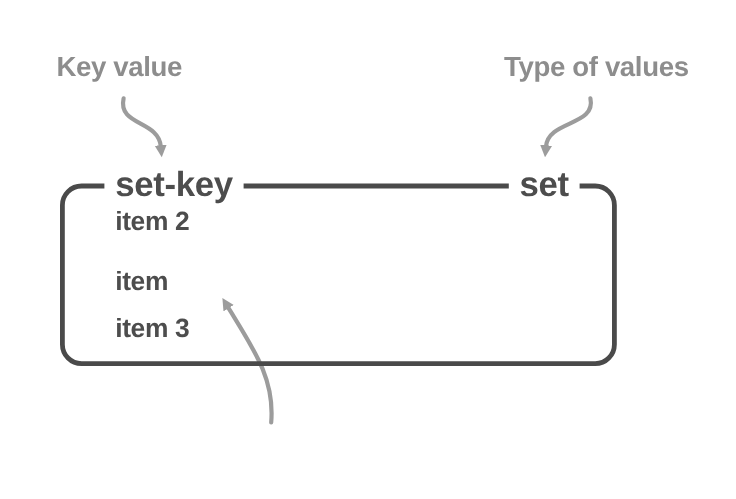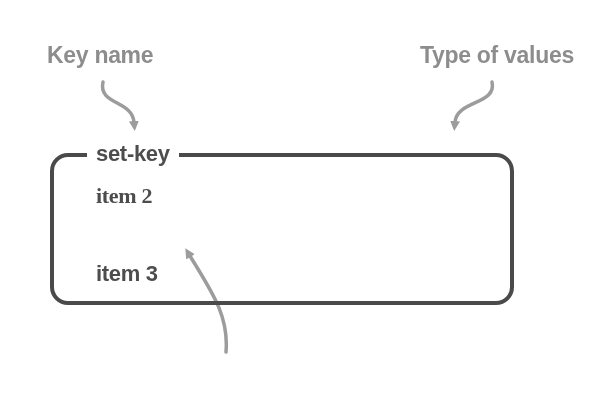--- a/index.html
+++ b/index.html
@@ -51,21 +51,21 @@
     border-radius: 18px;
     box-sizing: border-box;
     background: transparent;
     z-index: 1;
   }
   .edge-label {
     position: absolute;
     top: 141px;
     background: var(--background);
     padding: 0 9px;
-    font-size: 22px;
+    font-size: 29px;
     font-weight: 700;
     letter-spacing: -0.3px;
     line-height: 26px;
     color: var(--dark-text);
     white-space: nowrap;
     z-index: 2;
   }
   .set-key-label { left: 87px; }
   .set-type-label { left: 424px; }
 
@@ -73,48 +73,50 @@
     position: absolute;
     left: 96px;
     font-size: 22px;
     font-weight: 700;
     letter-spacing: -0.3px;
     line-height: 26px;
     color: var(--dark-text);
     white-space: nowrap;
     z-index: 2;
   }
-  .item-0 { top: 183px; font-family: Liberation Serif, serif; }
+  .item-0 { top: 172px; }
   .item-1 { top: 222px; }
   .item-2 { top: 261px; }
 </style>
 </head>
 <body>
 
 <div class="canvas">
 
   <svg class="arrows-layer" width="613" height="416" viewBox="0 0 613 416">
     <defs>
       <marker id="arrowhead" markerUnits="userSpaceOnUse" markerWidth="12" markerHeight="12" refX="1" refY="5" orient="auto">
         <path d="M0,0 L10,5 L0,10 Z" fill="#9c9c9c"></path>
       </marker>
     </defs>
     <path d="M 103 82 C 98 105, 132 100, 134 122" fill="none" stroke="#9c9c9c" stroke-width="3.5" stroke-linecap="round" marker-end="url(#arrowhead)"></path>
     <path d="M 492 82 C 497 105, 457 100, 455 122" fill="none" stroke="#9c9c9c" stroke-width="3.5" stroke-linecap="round" marker-end="url(#arrowhead)"></path>
     <path d="M 226 352 C 229 316, 212 292, 190 256" fill="none" stroke="#9c9c9c" stroke-width="3.5" stroke-linecap="round" marker-end="url(#arrowhead)"></path>
   </svg>
 
-  <div class="muted-label key-name-label">Key name</div>
+  <div class="muted-label key-name-label">Key value</div>
 
   <div class="muted-label type-value-label">Type of values</div>
 
   <div class="set-box"></div>
 
   <span class="edge-label set-key-label">set-key</span>
 
+  <span class="edge-label set-type-label">set</span>
 
   <div class="set-item item-0">item 2</div>
 
+  <div class="set-item item-1">item</div>
 
   <div class="set-item item-2">item 3</div>
 
 
 </div>
 
 </body></html>

